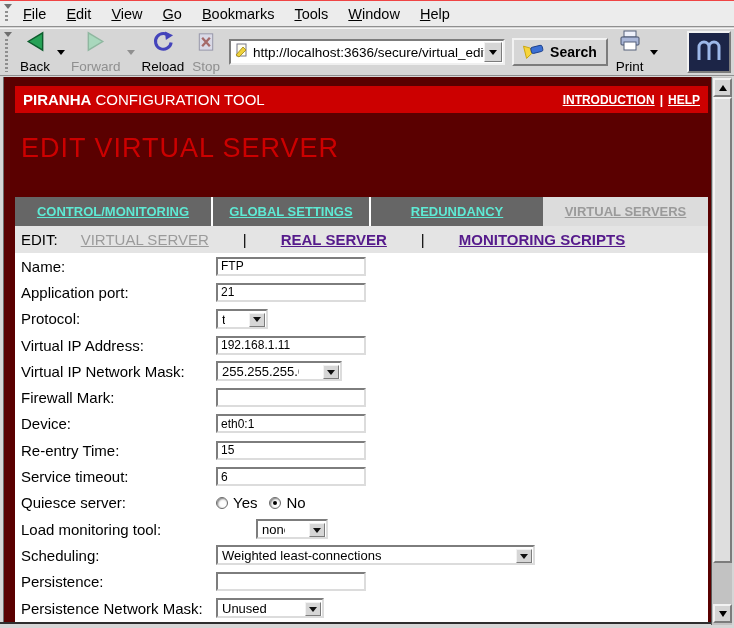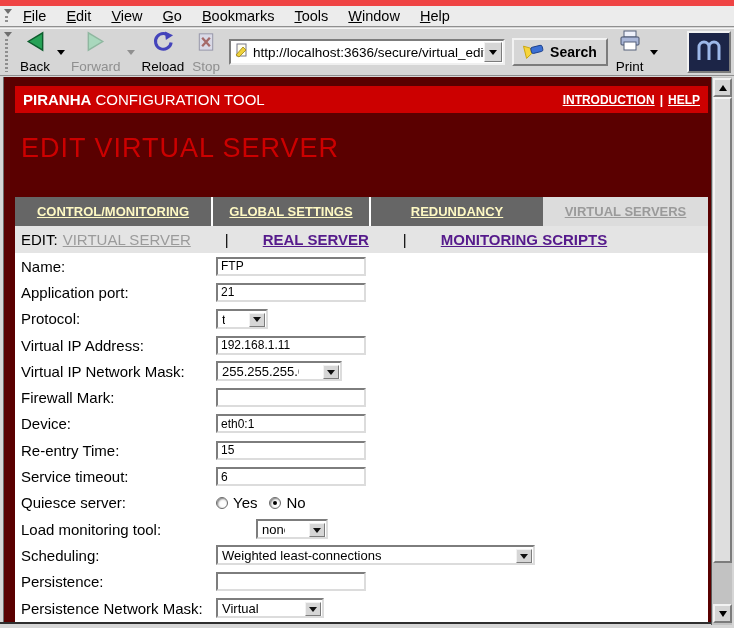--- a/index.html
+++ b/index.html
@@ -2,21 +2,21 @@
 <html style="--page-bg: #5a0000; --header-red: #cc0000; --title-red: #cc0000; --tab-gray: #666666; --tab-active-bg: #dcdcdc; --link-purple: #551a8b;"><head>
 <meta charset="utf-8">
 <style>
   * { box-sizing: border-box; margin: 0; padding: 0; }
   html,body { width:734px; height:628px; overflow:hidden; }
   body { font-family:"Liberation Sans", sans-serif; background:#d6d6d6; }
   .window { position:relative; width:734px; height:628px; background:#d6d6d6; overflow:hidden; }
 
   
   .menubar { position:absolute; left:0; top:0; width:734px; height:27px;
-    background:#ececec; border-top:6px solid #ef4444; border-bottom:1px solid #8f8f8f;
+    background:#ececec; border-top:1px solid #ef4444; border-bottom:1px solid #8f8f8f;
     display:flex; align-items:center; }
   .grippy { position:relative; width:10px; align-self:stretch; margin:2px 4px 2px 2px; flex:none; }
   .grippy::before { content:""; position:absolute; left:2px; top:1px;
     border-left:4px solid transparent; border-right:4px solid transparent; border-top:5px solid #6f6f6f; }
   .grippy::after { content:""; position:absolute; left:3px; top:8px; bottom:1px; width:3px;
     background:repeating-linear-gradient(180deg,#8f8f8f 0 2px,transparent 2px 4px); }
   .menu-item { font-size:14.5px; color:#000; padding:3px 7px; margin-right:6px; white-space:nowrap; }
 
   
   .toolbar { position:absolute; left:0; top:28px; width:734px; height:48px;
@@ -55,27 +55,27 @@
   .hsep { margin:0 5px; text-decoration:none; }
   .page-title { position:absolute; left:17px; top:56px; font-size:27px; letter-spacing:1px;
     color:var(--title-red,#cc0000); white-space:nowrap; }
 
   .tabbar { position:absolute; left:11px; top:120px; width:693px; height:29px; display:flex; }
   .tab { background:var(--tab-gray,#666666); display:flex; align-items:center; justify-content:center; }
   .tab:nth-child(1) { width:198px; border-right:2px solid #fff; }
   .tab:nth-child(2) { width:158px; border-right:2px solid #fff; }
   .tab:nth-child(3) { width:172px; }
   .tab:nth-child(4) { flex:1; }
-  .tab-label { color:#fef9c3; font-weight:bold; font-size:13px; text-decoration:underline; white-space:nowrap; }
+  .tab-label { color:#5eead4; font-weight:bold; font-size:13px; text-decoration:underline; white-space:nowrap; }
   .tab.active { background:var(--tab-active-bg,#dcdcdc); }
   .tab.active .tab-label { color:#9a9a9a; }
 
   .subnav { position:absolute; left:11px; top:149px; width:693px; height:27px;
     background:#e4e4e4; display:flex; align-items:center; padding-left:6px; font-size:15px; }
-  .subnav-prefix { color:#000; margin-right:5px; }
+  .subnav-prefix { color:#000; margin-right:23px; }
   .subnav-link.current { color:#9b9b9b; text-decoration:underline; }
   .subnav-link.link { color:var(--link-purple,#551a8b); font-weight:bold; text-decoration:underline; }
   .subnav-sep { color:#000; margin:0 9px; }
 
   
   .formarea { position:absolute; left:11px; top:176px; width:693px; height:369px; background:#fff; }
   .frow { display:flex; align-items:center; height:26.3px; padding-left:6px; }
   .flabel { width:195px; font-size:15px; color:#000; flex:none; white-space:nowrap; }
   .fctl { display:flex; align-items:center; }
   .tinput { width:150px; height:19px; background:#fff; color:#000;
@@ -362,21 +362,21 @@
         <div class="frow">
           <span class="flabel">Persistence:</span>
           <div class="fctl">
             <input class="tinput" value="" style="">
           </div>
         </div>
         <div class="frow">
           <span class="flabel">Persistence Network Mask:</span>
           <div class="fctl">
             <div class="sel" style="width: 108px;">
-              <span class="sel-text">Virtual</span>
+              <span class="sel-text">Unused</span>
               <span class="sel-btn">
                 <i class="tri"></i>
               </span>
             </div>
           </div>
         </div>
       </div>
   </div>
 
   <div class="scrollbar">

